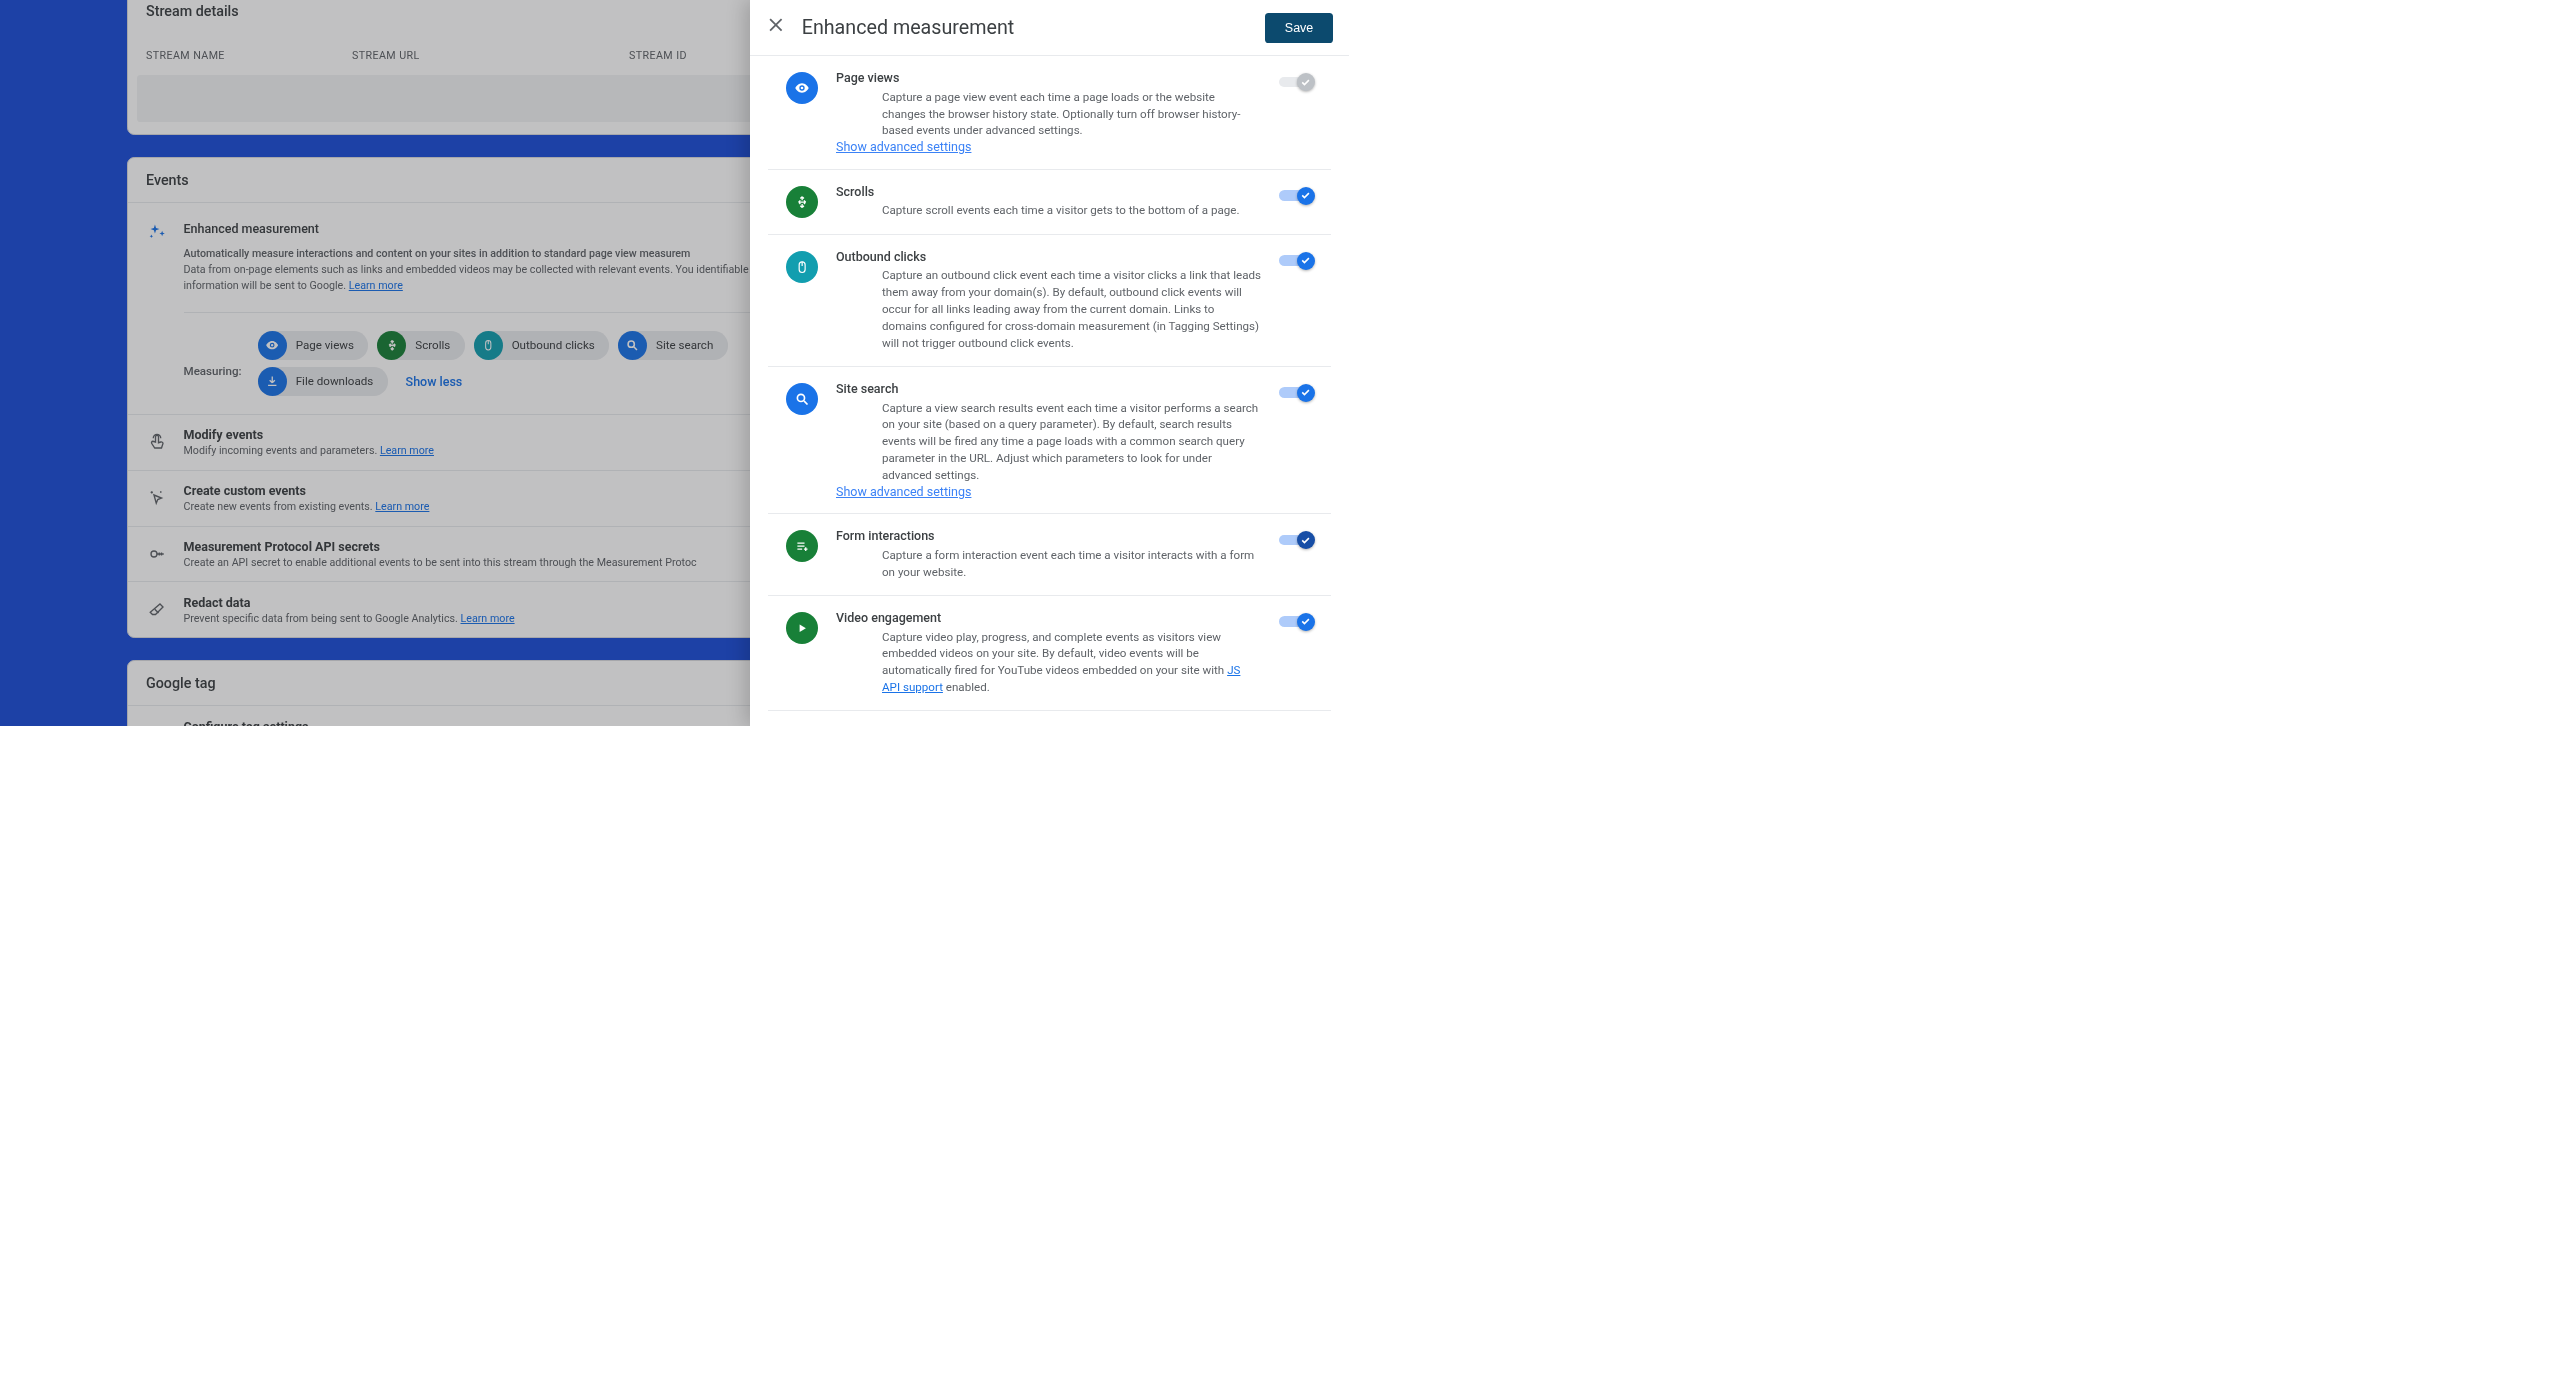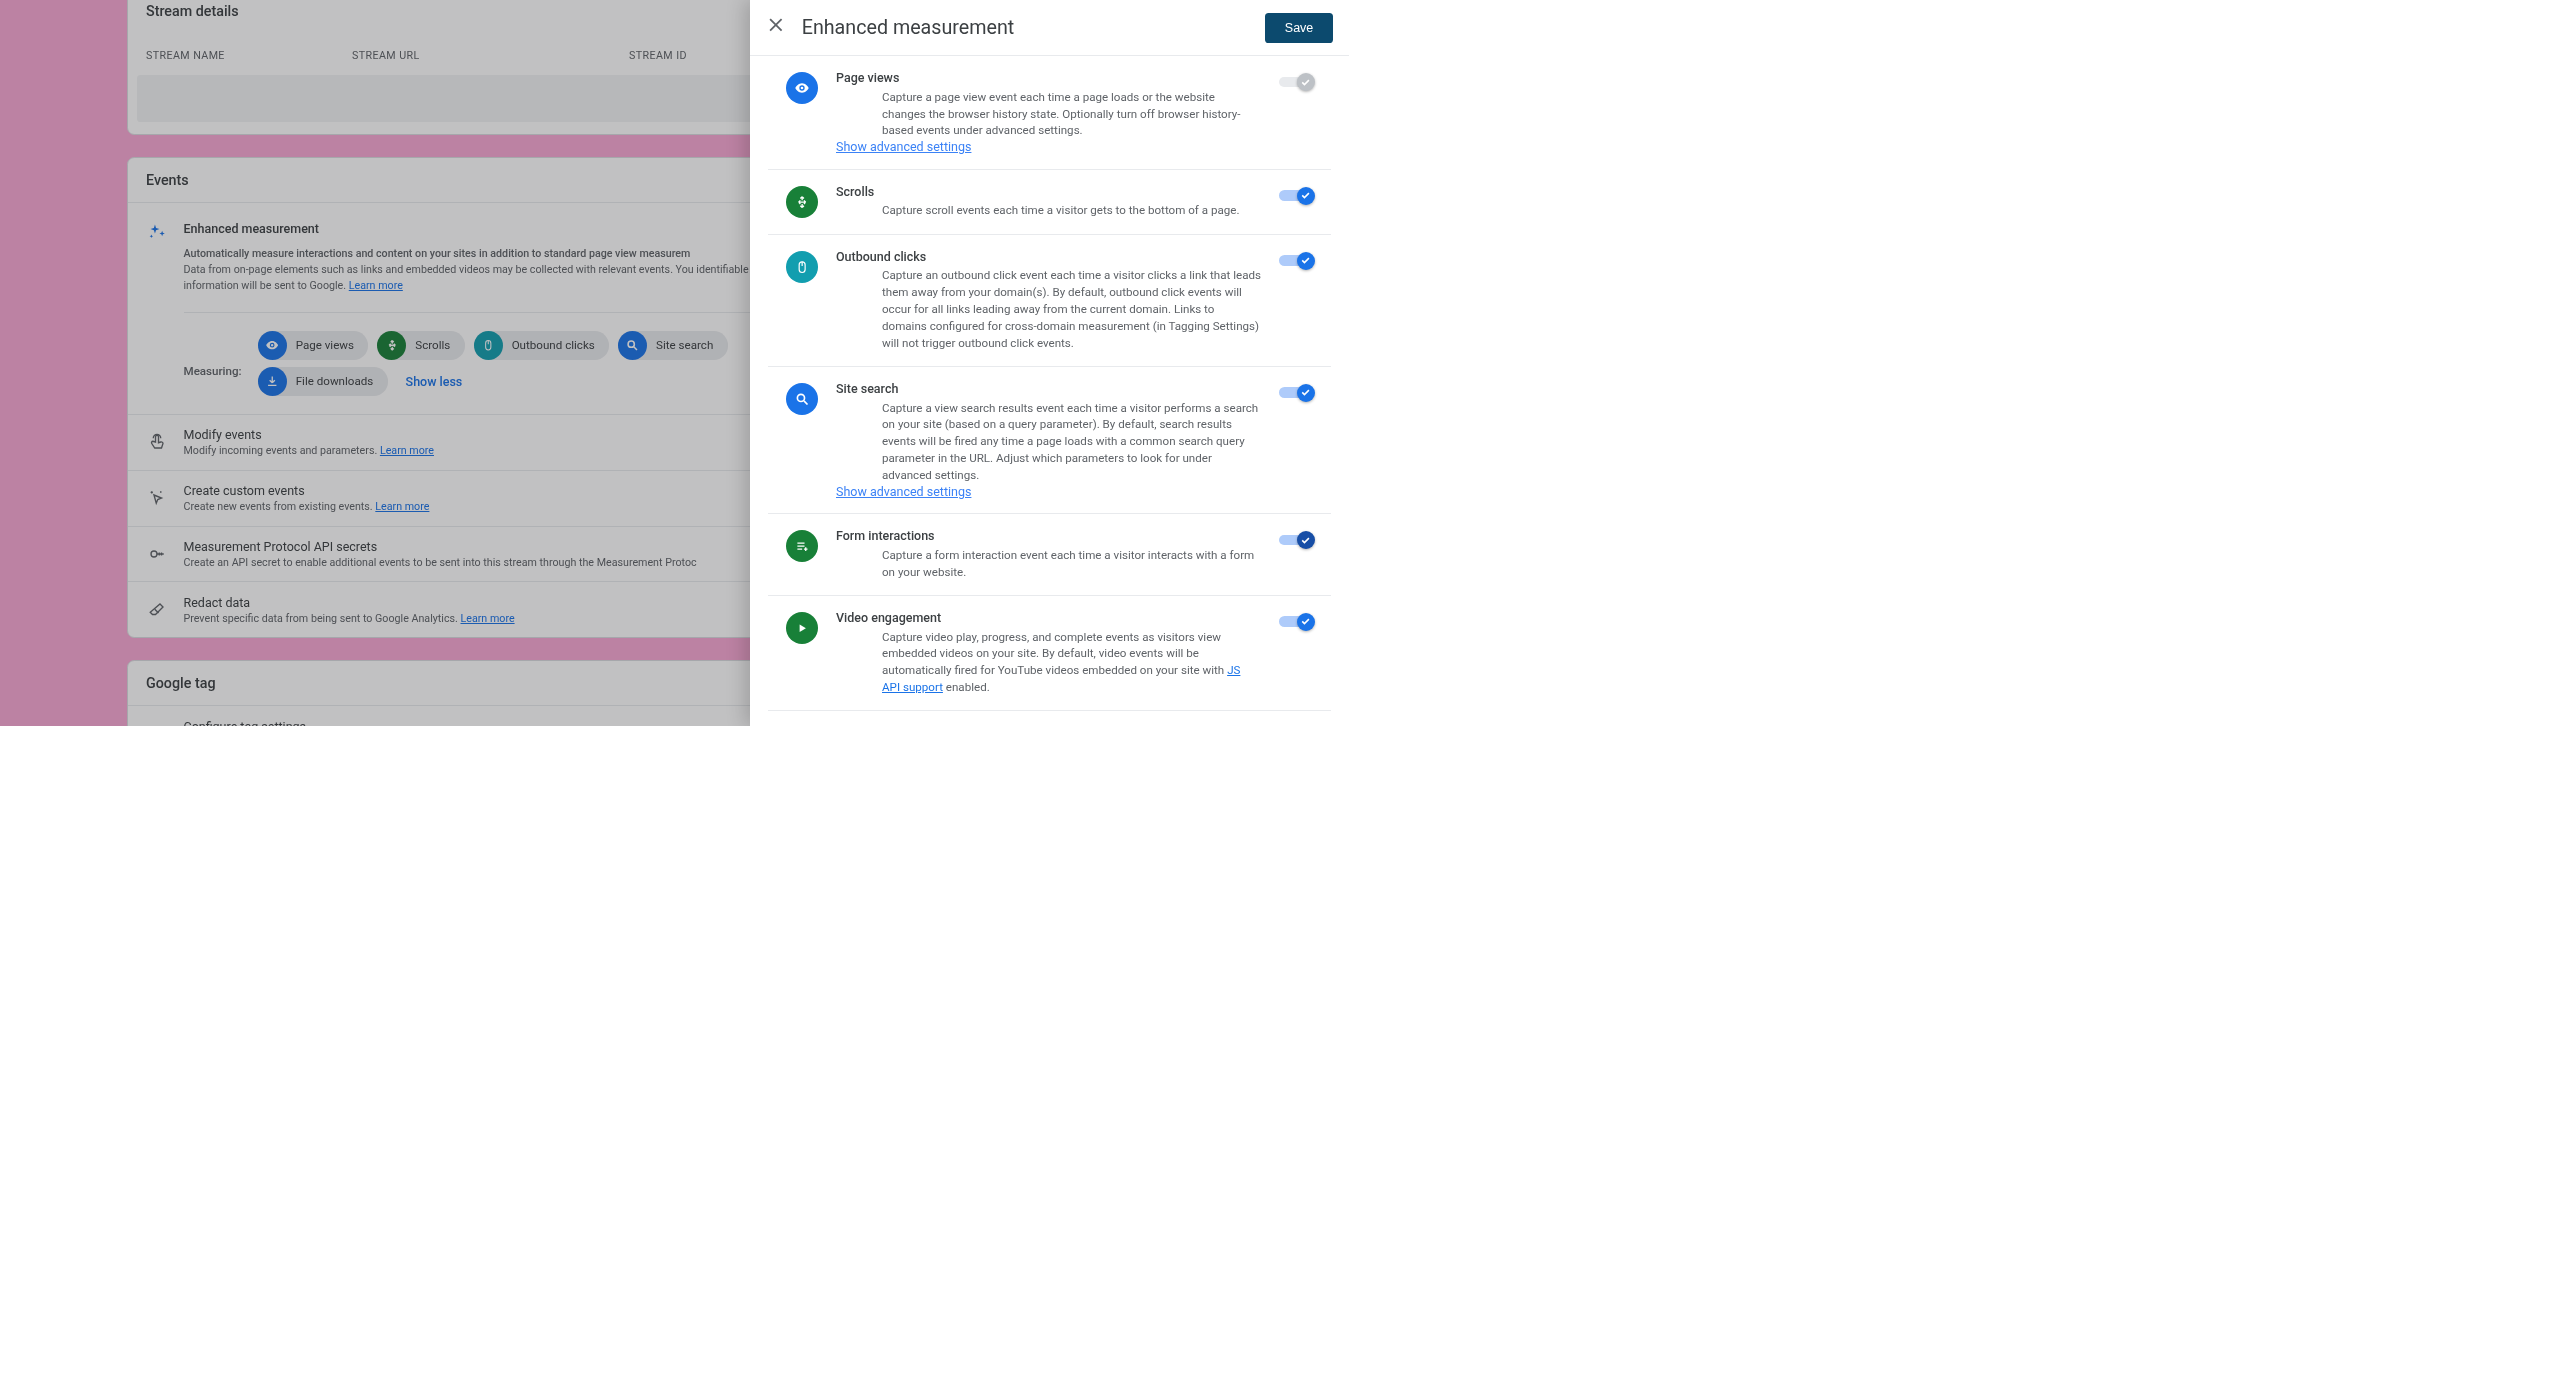--- a/index.html
+++ b/index.html
@@ -9,21 +9,21 @@
     color: #202124;
     font-size: 12.5px;
     width: 1349px;
     height: 726px;
     overflow: hidden;
     position: relative;
   }
   .bg-page {
     position: absolute;
     top: 0; left: 0; right: 0; bottom: 0;
-    background: #f9a8d4;
+    background: #1d4ed8;
   }
 
   
   .bg-content {
     position: absolute;
     left: 127px;
     top: -12.5px;
     width: 669px;
   }
   .card {
@@ -81,21 +81,21 @@
   .cicon.green { background:#188038; color:#fff; }
   .cicon.teal { background:#129eaf; color:#fff; }
   .show-less { color:#1a73e8; font-size:12.5px; font-weight:500; padding:0 9px; }
 
   .section-row {
     display:flex; align-items:center; padding:12.5px 18px; border-bottom:0.9px solid #e8eaed; gap:16px;
   }
   .section-row:last-child { border-bottom:none; }
   .section-row .sicon { width:21.5px; display:flex; justify-content:center; color:#5f6368; }
   .section-row .scontent { flex:1; }
-  .section-row .stitle { font-size:12.5px; font-weight:400; color:#3c4043; }
+  .section-row .stitle { font-size:12.5px; font-weight:700; color:#3c4043; }
   .section-row .sdesc { font-size:10.7px; color:#5f6368; margin-top:1.8px; }
   .section-row .sdesc a { color:#1a73e8; text-decoration:underline; }
   .section-row .sright { font-size:11.6px; color:#5f6368; }
 
   
   .scrim {
     position:absolute; inset:0; background:rgba(32,33,36,0.28);
   }
 
   

